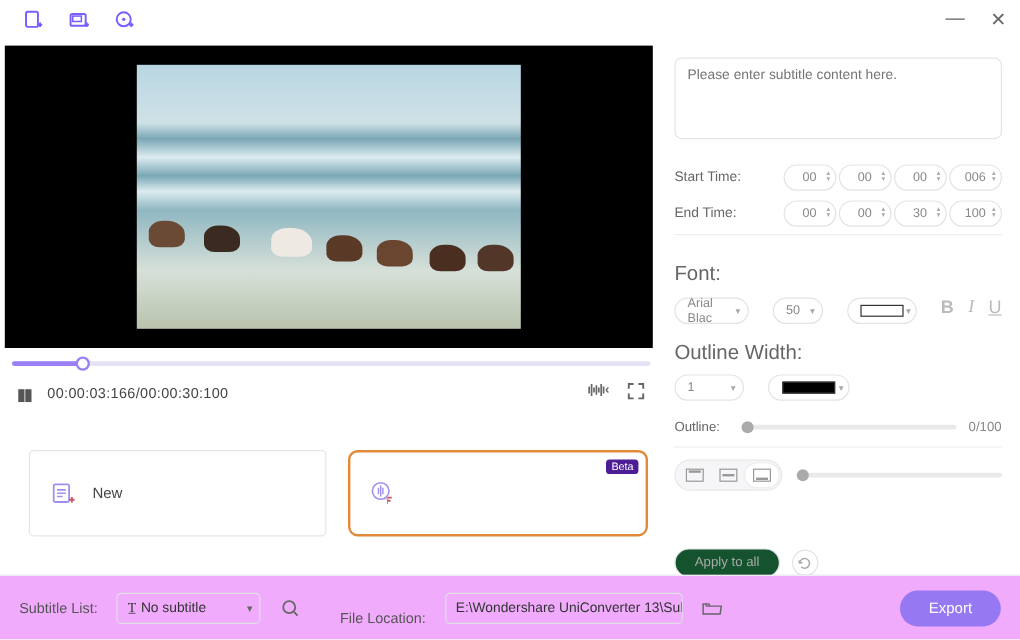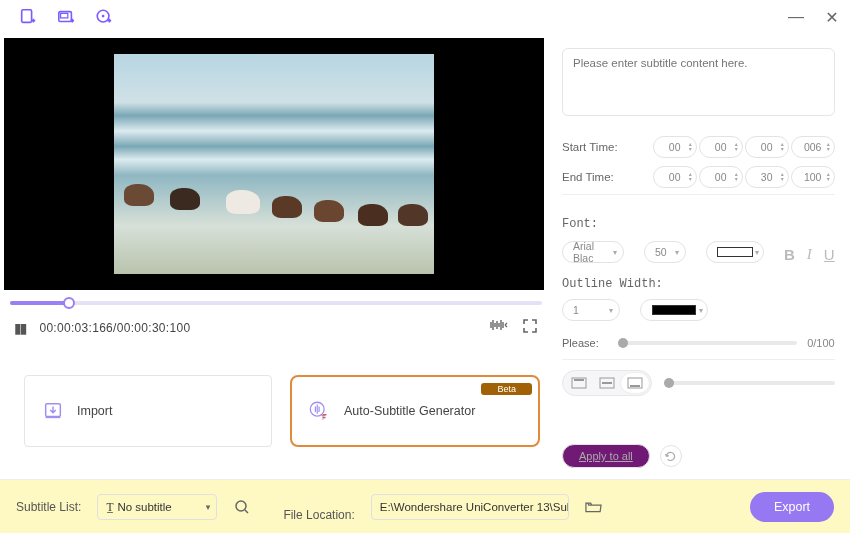--- a/index.html
+++ b/index.html
@@ -24,33 +24,33 @@
 .played { position:absolute; height:4px; background:#9a7ff5; border-radius:4px; width:11%; left:0; }
 .playhead { position:absolute; top:-4px; left:11%; width:12px; height:12px; margin-left:-6px; border-radius:50%; background:#fff; border:2px solid #9a7ff5; }
 
 .controls { display:flex; align-items:center; padding: 4px 14px 0 14px; gap:14px; font-size:12px; color:#555; }
 .time-display { letter-spacing: .3px; color:#444; }
 .rcontrols { margin-left:auto; display:flex; gap:14px; color:#555; }
 
 .actioncards { display:flex; gap:18px; margin: 38px 12px 0 24px; }
 .card { flex:1; height: 72px; border:1px solid #e5e5e9; border-radius:4px; display:flex; align-items:center; padding:0 16px; gap:12px; font-size:12.5px; color:#444; cursor:pointer; position:relative; }
 .card.highlight { border: 2px solid #e08a3a; border-radius: 8px; }
-.beta-badge { position:absolute; top:6px; right:6px; background:#a16207; color:#fff; font-size:9px; padding:1px 16px; border-radius:3px; }
+.beta-badge { position:absolute; top:6px; right:6px; background:#4c1d95; color:#fff; font-size:9px; padding:1px 4px; border-radius:3px; }
 .card .cicon { color:#a08ff0; width:24px; height:24px; display:flex; align-items:center; justify-content:center; }
 
 
 .subtitle-input { width: 100%; height: 68px; border:1px solid #e5e5e9; border-radius:6px; padding:8px 10px; font-size:11.5px; color:#999; resize:none; outline:none; font-family:inherit; }
 .row { display:flex; align-items:center; margin-top:16px; font-size:11.5px; color:#666; gap:8px; }
 .row .label { width: 64px; }
 .spinners { display:flex; gap:2px; margin-left:auto; }
 .spin { width:44px; height:22px; border:1px solid #e3e3e7; border-radius:12px; display:flex; align-items:center; justify-content:center; font-size:10.5px; color:#888; position:relative; }
 .spin .ud { position:absolute; right:4px; display:flex; flex-direction:column; gap:0; font-size:6px; color:#aaa; line-height:5px; }
 
-.section-label { font-size: 12px; color:#666; margin-top: 22px; font-family: Liberation Mono, monospace; }
-.font-row { display:flex; align-items:flex-end; gap:20px; margin-top:10px; }
+.section-label { font-size: 17px; color:#666; margin-top: 22px; }
+.font-row { display:flex; align-items:flex-start; gap:20px; margin-top:10px; }
 .dropdown { height:22px; border:1px solid #e3e3e7; border-radius:12px; padding: 0 18px 0 10px; font-size:10.5px; color:#888; display:flex; align-items:center; position:relative; cursor:pointer; }
 .dropdown::after { content:'▾'; position:absolute; right:6px; font-size:8px; color:#aaa; }
 .colorswatch { height:22px; width:58px; border:1px solid #e3e3e7; border-radius:12px; display:flex; align-items:center; justify-content:center; position:relative; cursor:pointer; }
 .colorswatch .inner { width:36px; height:10px; border:1px solid #333; }
 .colorswatch::after { content:'▾'; position:absolute; right:4px; font-size:8px; color:#aaa; }
 .biub { color:#bbb; display:flex; gap:12px; font-size:15px; }
 .biub .b { font-weight:bold; }
 .biub .i { font-style:italic; font-family: Georgia, serif; }
 .biub .u { text-decoration: underline; }
 
@@ -59,24 +59,24 @@
 .slider .knob { position:absolute; left:0; top:-3px; width:10px; height:10px; border-radius:50%; background:#aaa; }
 .slider-value { color:#888; font-size:11px;text-align:center; }
 
 .pos-row { display:flex; align-items:center; gap:12px; margin-top:10px; }
 .seggroup { display:flex; border:1px solid #e7e7ea; border-radius:16px; padding:2px; background:#f6f6f8; }
 .seg { width:28px; height:20px; display:flex; align-items:center; justify-content:center; border-radius:14px; cursor:pointer; }
 .seg.active { background:#fff; box-shadow: 0 0 2px rgba(0,0,0,.12); }
 .seg svg { display:block; }
 
 .apply-row { display:flex; align-items:center; gap:10px; margin-top: 48px; }
-.apply-btn { border:1px solid #e3e3e7; border-radius:14px; height:24px; padding:0 16px; font-size:11px; color:#aaa; background:#701a75; cursor:pointer;text-decoration:underline; }
+.apply-btn { border:1px solid #e3e3e7; border-radius:14px; height:24px; padding:0 16px; font-size:11px; color:#aaa; background:#14532d; cursor:pointer; }
 .refresh { width:22px; height:22px; border-radius:50%; border:1px solid #e3e3e7; display:flex; align-items:center; justify-content:center; color:#aaa; cursor:pointer; }
 
-.footer { position:absolute; bottom:0; left:0; right:0; height:54px; border-top:1px solid #eee; display:flex; align-items:center; padding:0 16px; gap:16px; font-size:12px; color:#555; background:#fef9c3; }
+.footer { position:absolute; bottom:0; left:0; right:0; height:54px; border-top:1px solid #eee; display:flex; align-items:center; padding:0 16px; gap:16px; font-size:12px; color:#555; background:#f0abfc; }
 .footer .select { height:26px; border:1px solid #e0e0e4; border-radius:4px; padding:0 20px 0 8px; font-size:11.5px; color:#333; display:flex; align-items:center; position:relative; width:120px; cursor:pointer; }
 .footer .select::after { content:'▾'; position:absolute; right:6px; font-size:9px; color:#666; }
 .footer .pathbox { height:26px; border:1px solid #e0e0e4; border-radius:4px; padding:0 8px; font-size:11.5px; color:#333; display:flex; align-items:center; width:198px; overflow:hidden; white-space:nowrap; cursor:text; }
 .export-btn { margin-left:auto; background:#9678f3; color:#fff; border:none; border-radius:16px; height:30px; width:84px; font-size:12.5px; cursor:pointer; }
 .ficon { color:#666; width:18px; height:18px; display:flex; align-items:center; justify-content:center; cursor:pointer; }
 
 .divider { height:1px; background:#eee; margin: 6px 0 0 0; }
 </style>
 </head>
 <body>
@@ -146,38 +146,37 @@
               <path d="M2 6 L2 2 L6 2 M10 2 L14 2 L14 6 M14 10 L14 14 L10 14 M6 14 L2 14 L2 10" fill="none" stroke="#666" stroke-width="1.6"></path>
             </svg>
         </span>
       </div>
     </div>
 
     <div class="actioncards">
       <div class="card">
         <span class="cicon">
           <svg width="22" height="22" viewBox="0 0 24 24">
-              <rect x="4" y="4" width="16" height="14" rx="1.5" fill="none" stroke="#a08ff0" stroke-width="1.6"></rect>
-              <path d="M12 7 L12 14 M9 11 L12 14 L15 11" fill="none" stroke="#a08ff0" stroke-width="1.6"></path>
-              <path d="M4 19 h16" stroke="#a08ff0" stroke-width="1.6"></path>
+              <rect x="3" y="4" width="14" height="16" rx="1.5" fill="none" stroke="#a08ff0" stroke-width="1.6"></rect>
+              <path d="M6 9 h8 M6 12 h8 M6 15 h5" stroke="#a08ff0" stroke-width="1.5"></path>
+              <path d="M17 18 L22 18 M19.5 15.5 L19.5 20.5" stroke="#c95a6a" stroke-width="1.8"></path>
             </svg>
         </span>
-        <span>Import</span>
+        <span>New</span>
       </div>
       <div class="card highlight">
         <span class="beta-badge">Beta</span>
         <span class="cicon">
           <svg width="24" height="22" viewBox="0 0 26 22">
               <circle cx="10" cy="9" r="7.5" fill="none" stroke="#a08ff0" stroke-width="1.4"></circle>
               <path d="M6 9 L6 9 M8 6 L8 12 M10 4 L10 14 M12 6 L12 12 M14 9 L14 9" stroke="#a08ff0" stroke-width="1.3"></path>
               <path d="M16 15 L20 15 M16 18 L19 18" stroke="#c95a6a" stroke-width="1.6"></path>
               <text x="14" y="21" font-size="7" fill="#c95a6a" font-family="serif">T</text>
             </svg>
         </span>
-        <span>Auto-Subtitle Generator</span>
       </div>
     </div>
   </div>
 
   <div class="right">
     <textarea class="subtitle-input" placeholder="Please enter subtitle content here." style=""></textarea>
 
     <div class="row">
       <span class="label">Start Time:</span>
       <div class="spinners">
@@ -245,21 +244,21 @@
     <div class="font-row" style="margin-top:8px;">
       <div class="dropdown" style="width:58px;">
           <span>1</span>
         </div>
       <div class="colorswatch" style="width:68px;">
           <span class="inner" style="background:#000; width:44px;"></span>
         </div>
     </div>
 
     <div class="slider-row" style="margin-top:16px;">
-      <span style="width:46px;">Please:</span>
+      <span style="width:46px;">Outline:</span>
       <div class="slider">
           <div class="knob"></div>
         </div>
       <span class="slider-value">0/100</span>
     </div>
 
     <div class="divider" style="margin-top:10px;"></div>
 
     <div class="pos-row">
       <div class="seggroup">

